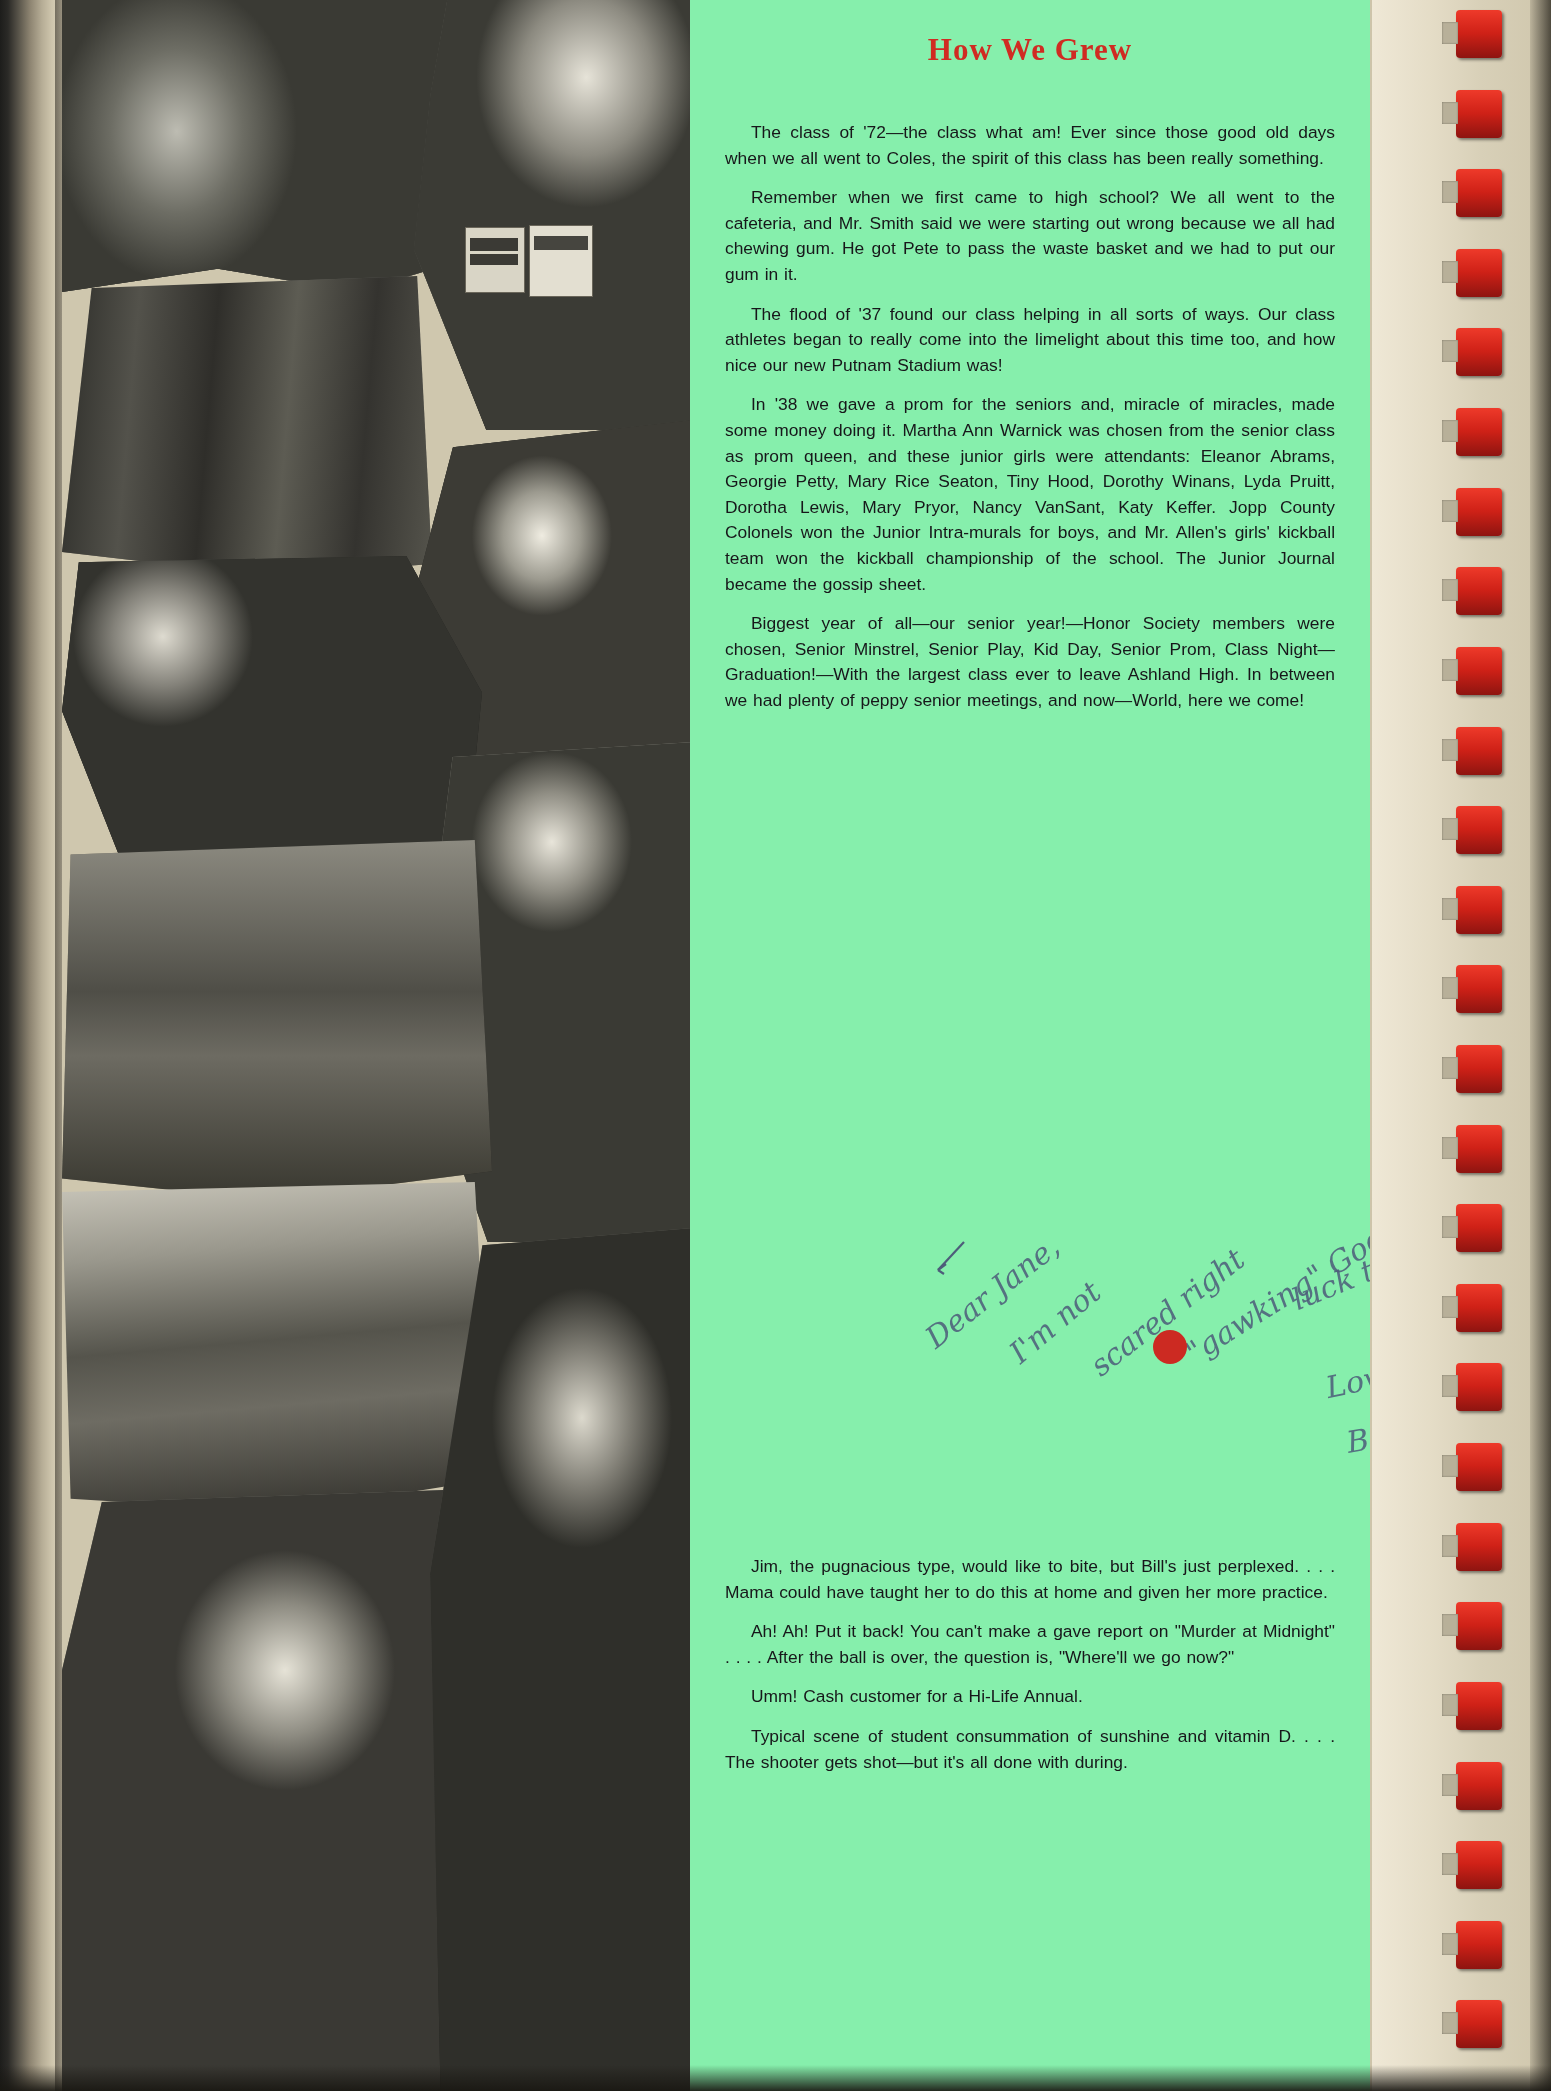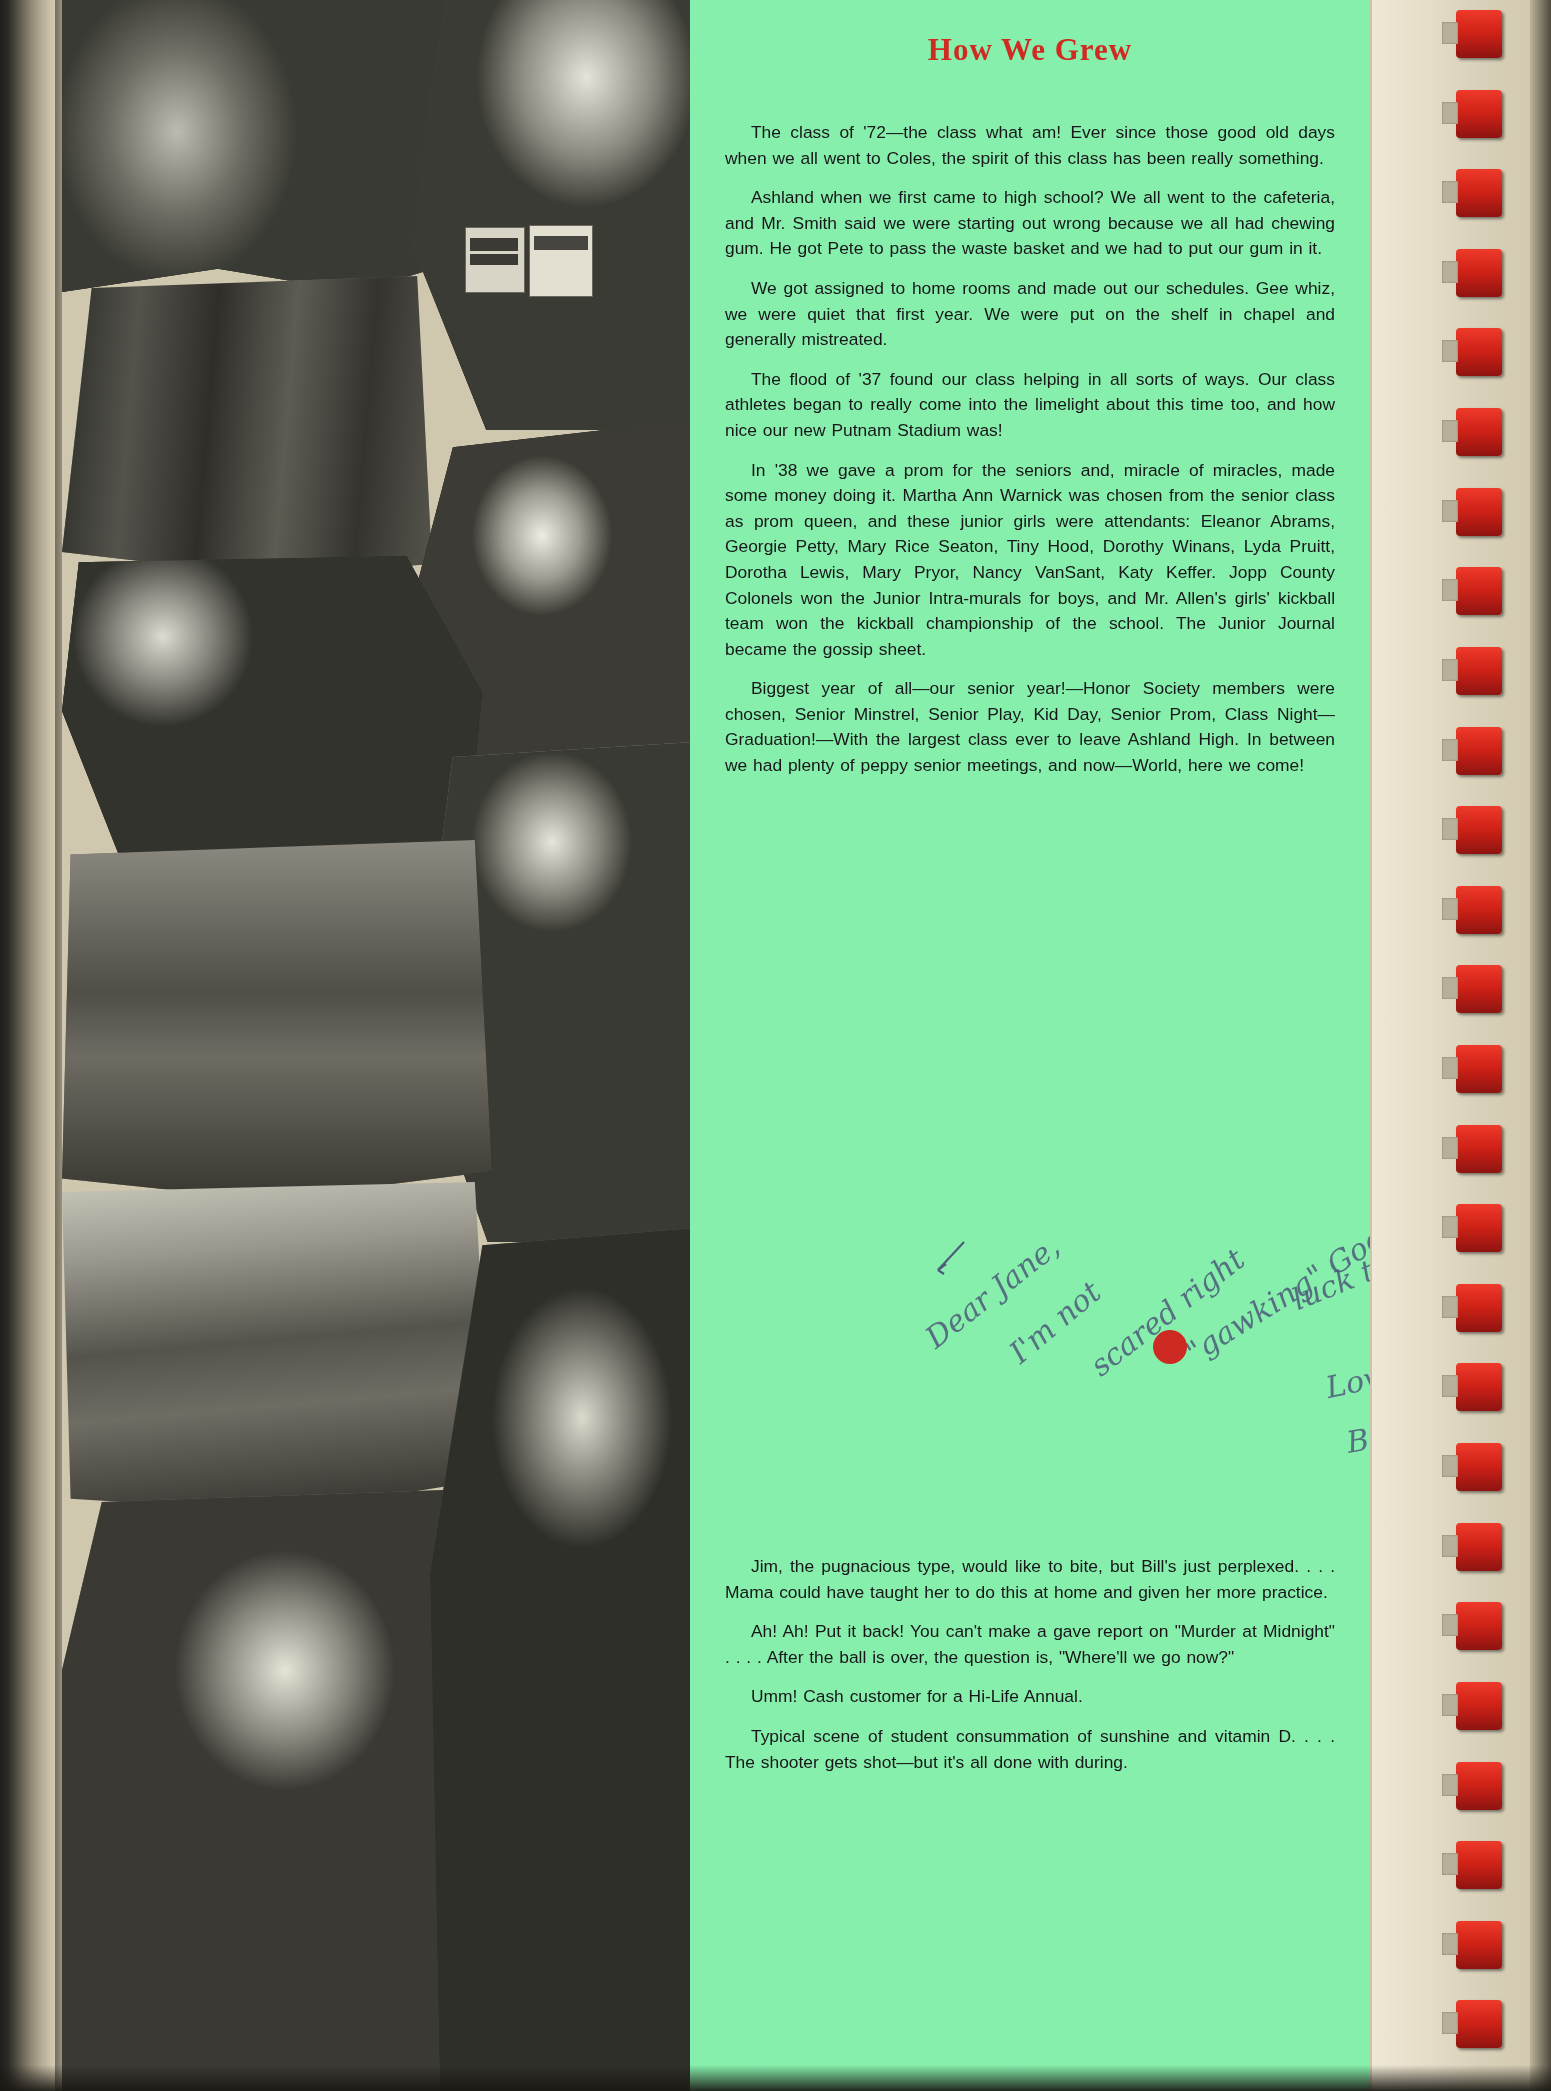--- a/index.html
+++ b/index.html
@@ -275,24 +275,21 @@
   </div>
 
   <div class="text-col">
     <div class="col-title">How We Grew</div>
 
     <div class="body-text">
       <p>
         <span>The class of '72—the class what am! Ever since those good old days when we all went to Coles, the spirit of this class has been really something.</span>
       </p>
       <p>
-        <span>Ashland when we first came to high school?  We all went to the cafeteria, and Mr. Smith said we were starting out wrong because we all had chewing gum.  He got Pete to pass the waste basket and we had to put our gum in it.</span>
-      </p>
-      <p>
-        <span>We got assigned to home rooms and made out our schedules.  Gee whiz, we were quiet that first year.  We were put on the shelf in chapel and generally mistreated.</span>
+        <span>Remember when we first came to high school?  We all went to the cafeteria, and Mr. Smith said we were starting out wrong because we all had chewing gum.  He got Pete to pass the waste basket and we had to put our gum in it.</span>
       </p>
       <p>
         <span>The flood of '37 found our class helping in all sorts of ways.  Our class athletes began to really come into the limelight about this time too, and how nice our new Putnam Stadium was!</span>
       </p>
       <p>
         <span>In '38 we gave a prom for the seniors and, miracle of miracles, made some money doing it.  Martha Ann Warnick was chosen from the senior class as prom queen, and these junior girls were attendants: Eleanor Abrams, Georgie Petty, Mary Rice Seaton, Tiny Hood, Dorothy Winans, Lyda Pruitt, Dorotha Lewis, Mary Pryor, Nancy VanSant, Katy Keffer. Jopp County Colonels won the Junior Intra-murals for boys, and Mr. Allen's girls' kickball team won the kickball championship of the school.  The Junior Journal became the gossip sheet.</span>
       </p>
       <p>
         <span>Biggest year of all—our senior year!—Honor Society members were chosen, Senior Minstrel, Senior Play, Kid Day, Senior Prom, Class Night—Graduation!—With the largest class ever to leave Ashland High.  In between we had plenty of peppy senior meetings, and now—World, here we come!</span>
       </p>

